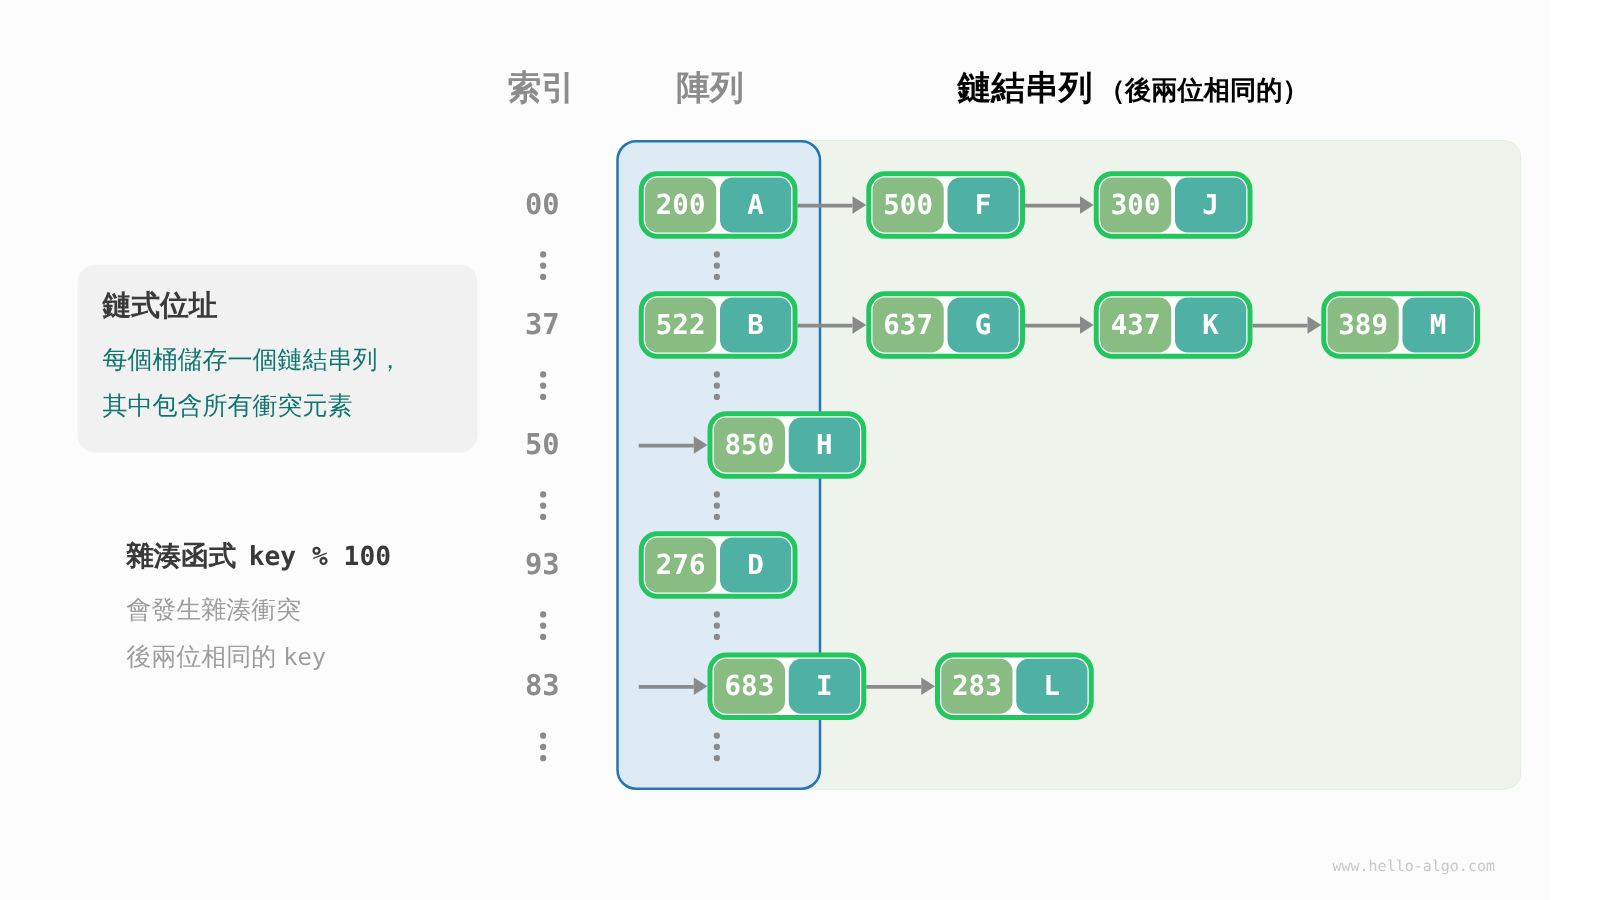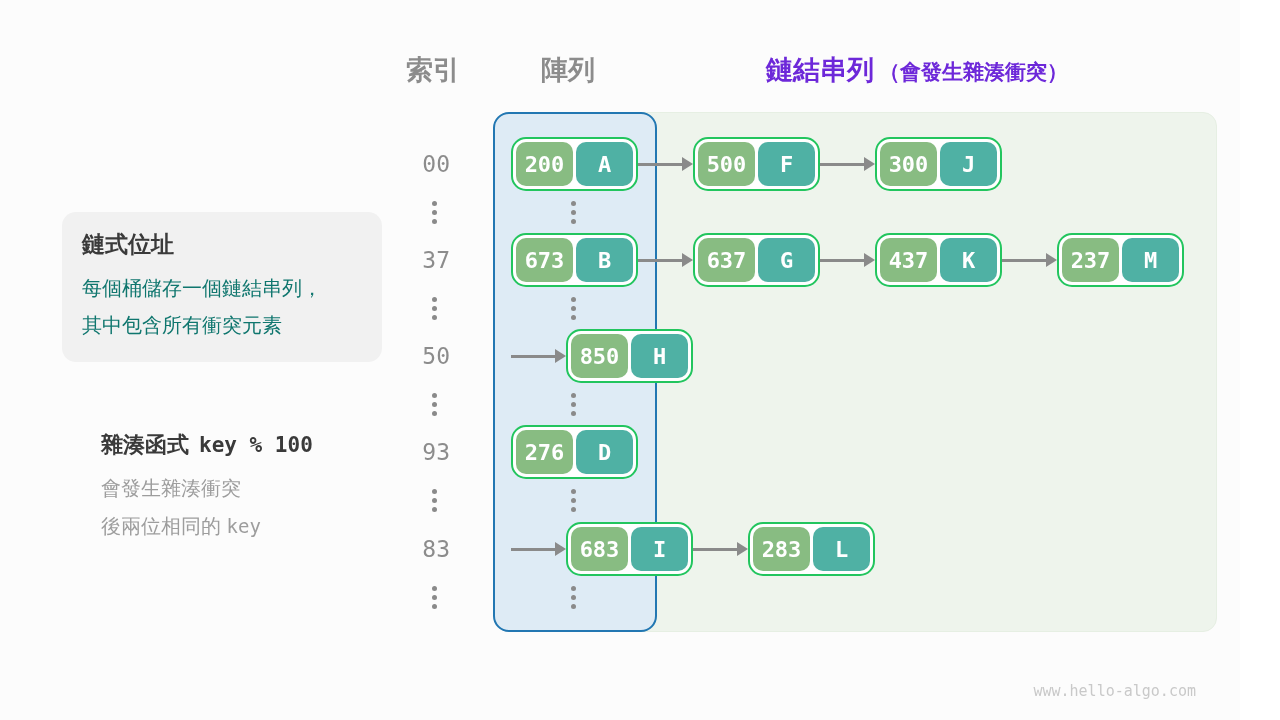--- a/index.html
+++ b/index.html
@@ -5,21 +5,21 @@
   * { margin:0; padding:0; box-sizing:border-box; }
   body { background:#fff; }
   .canvas {
     position:relative; width:1240px; height:720px; background:#fcfcfc;
     font-family:"Liberation Sans", sans-serif; overflow:hidden;
   }
   
   .hdr { position:absolute; font-weight:bold; font-size:27px; color:#8c8c8c; white-space:nowrap; }
   .idx-hdr { left:406px; top:52px; }
   .arr-hdr { left:541px; top:52px; }
-  .ll-hdr  { left:766px; top:52px; color:#6d28d9; display:flex; align-items:baseline; gap:5px; }
+  .ll-hdr  { left:766px; top:52px; color:#000000; display:flex; align-items:baseline; gap:5px; }
   .ll-main { font-size:27px; font-weight:bold; }
   .ll-note { font-size:21px; font-weight:600; }
   
   .callout {
     position:absolute; left:62px; top:212px; width:320px; height:150px;
     background:#f1f1f1; border-radius:14px; padding:17px 20px;
   }
   .callout-title { font-size:23px; font-weight:bold; color:#3a3a3a; margin-bottom:10px; }
   .callout-line  { font-size:20px; color:#0f766e; line-height:37px; white-space:nowrap; }
   
@@ -33,56 +33,56 @@
     position:absolute; left:600px; top:112px; width:617px; height:520px;
     background:#eef4ec; border:1px solid #e6efe3; border-radius:14px; z-index:0;
   }
   .array-panel {
     position:absolute; left:493px; top:112px; width:164px; height:520px;
     background:#deebf5; border:2.5px solid #2277b2; border-radius:16px; z-index:1;
   }
   
   .row { position:absolute; left:420px; height:54px; display:flex; align-items:center; z-index:2; }
   .idx {
-    width:30px; text-align:right; margin-right:61px; flex:none;
-    font-family:"DejaVu Sans Mono", monospace; font-size:23px; font-weight:normal; color:#8c8c8c;
+    width:30px; text-align:left; margin-right:61px; flex:none;
+    font-family:"DejaVu Sans Mono", monospace; font-size:23px; font-weight:bold; color:#8c8c8c;
   }
   .node {
     width:127px; height:54px; flex:none;
-    border:2px solid #22c55e; border-radius:15px; background:#fff;
+    border:4px solid #22c55e; border-radius:15px; background:#fff;
     display:flex; align-items:center; justify-content:center; gap:3px; padding:3px;
   }
   .cell {
     width:57px; height:44px; border-radius:10px; flex:none;
     display:flex; align-items:center; justify-content:center;
     font-family:"DejaVu Sans Mono", monospace; font-size:22px; font-weight:bold; color:#ffffff;
   }
   .key { background:#88bc82; }
   .val { background:#4fb1a4; }
   .arrow { width:55px; display:flex; align-items:center; flex:none; }
   .shaft { flex:1; height:3px; background:#8a8a8a; }
   .ahead { width:0; height:0; border-left:11px solid #8a8a8a; border-top:7px solid transparent; border-bottom:7px solid transparent; }
   
   .dots { position:absolute; display:flex; flex-direction:column; gap:4px; z-index:2; }
   .dots i { width:5px; height:5px; border-radius:50%; background:#8a8a8a; }
   .watermark {
     position:absolute; right:44px; bottom:20px;
-    font-family:"DejaVu Sans Mono", monospace; font-size:15px; color:#c9c9c9;
+    font-family:"DejaVu Sans Mono", monospace; font-size:12px; color:#c9c9c9;
   }
 </style>
 </head>
 <body>
 
 <div class="canvas">
 
   <div class="hdr idx-hdr">索引</div>
   <div class="hdr arr-hdr">陣列</div>
   <div class="hdr ll-hdr">
     <span class="ll-main">鏈結串列</span>
-    <span class="ll-note">（會發生雜湊衝突）</span>
+    <span class="ll-note">（後兩位相同的）</span>
   </div>
 
   <div class="callout">
     <div class="callout-title">鏈式位址</div>
     <div class="callout-line">每個桶儲存一個鏈結串列，</div>
     <div class="callout-line">其中包含所有衝突元素</div>
   </div>
 
   <div class="hashnote">
     <div class="hashnote-title">
@@ -118,21 +118,21 @@
       </div>
     <div class="node">
       <span class="cell key">300</span>
       <span class="cell val">J</span>
     </div>
   </div>
 
   <div class="row" style="top:233px">
     <div class="idx">37</div>
     <div class="node">
-      <span class="cell key">673</span>
+      <span class="cell key">522</span>
       <span class="cell val">B</span>
     </div>
     <div class="arrow">
         <i class="shaft"></i>
         <i class="ahead"></i>
       </div>
     <div class="node">
       <span class="cell key">637</span>
       <span class="cell val">G</span>
     </div>
@@ -142,21 +142,21 @@
       </div>
     <div class="node">
       <span class="cell key">437</span>
       <span class="cell val">K</span>
     </div>
     <div class="arrow">
         <i class="shaft"></i>
         <i class="ahead"></i>
       </div>
     <div class="node">
-      <span class="cell key">237</span>
+      <span class="cell key">389</span>
       <span class="cell val">M</span>
     </div>
   </div>
 
   <div class="row" style="top:329px">
     <div class="idx">50</div>
     <div class="arrow">
         <i class="shaft"></i>
         <i class="ahead"></i>
       </div>

